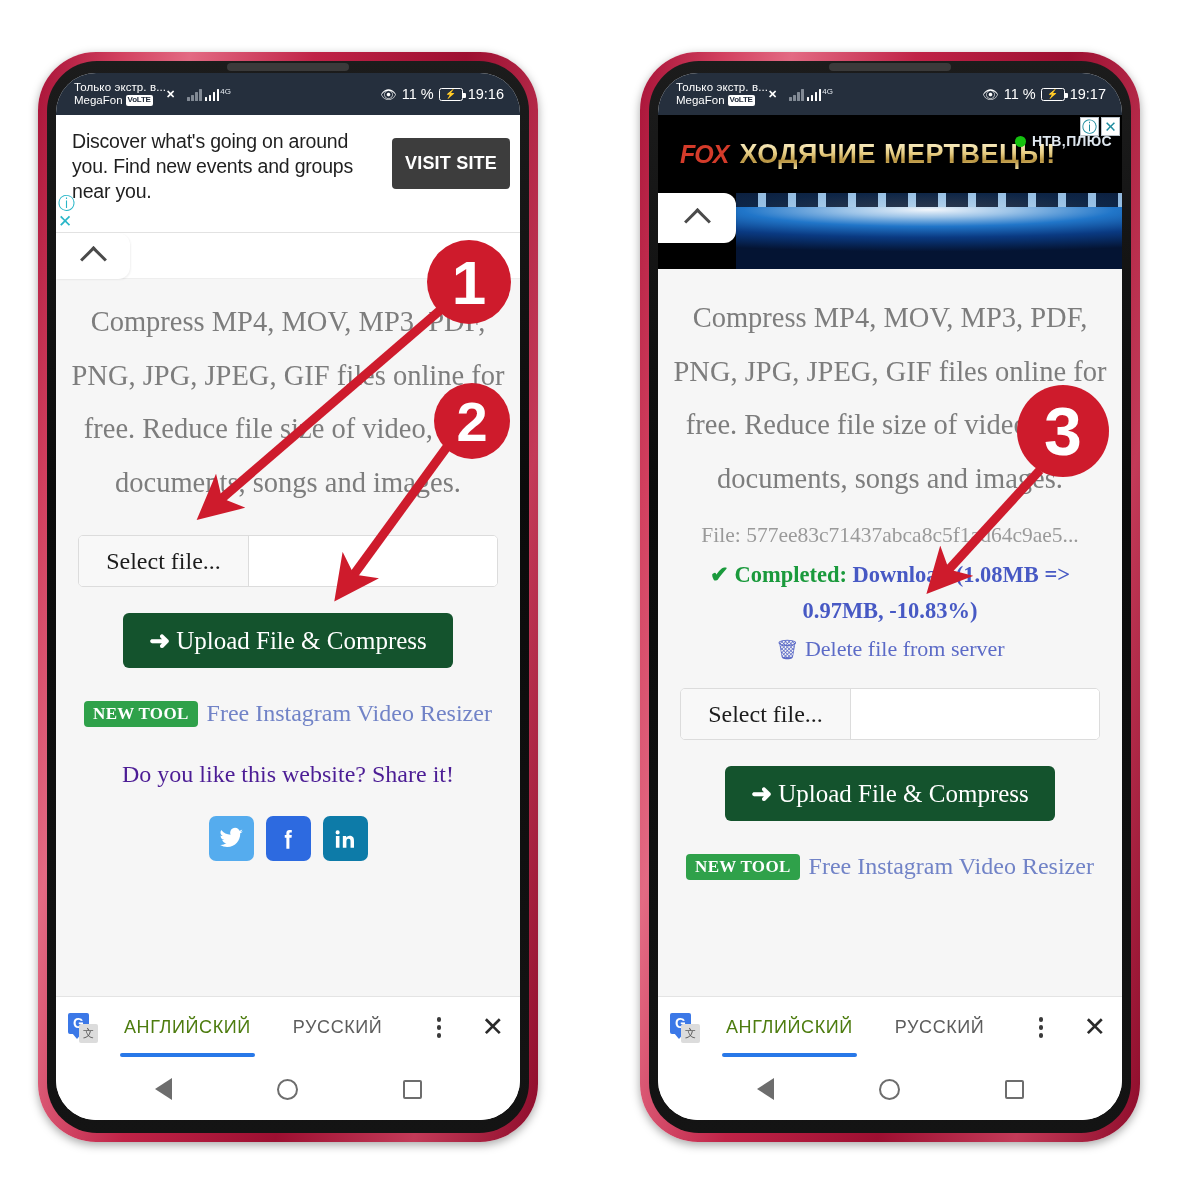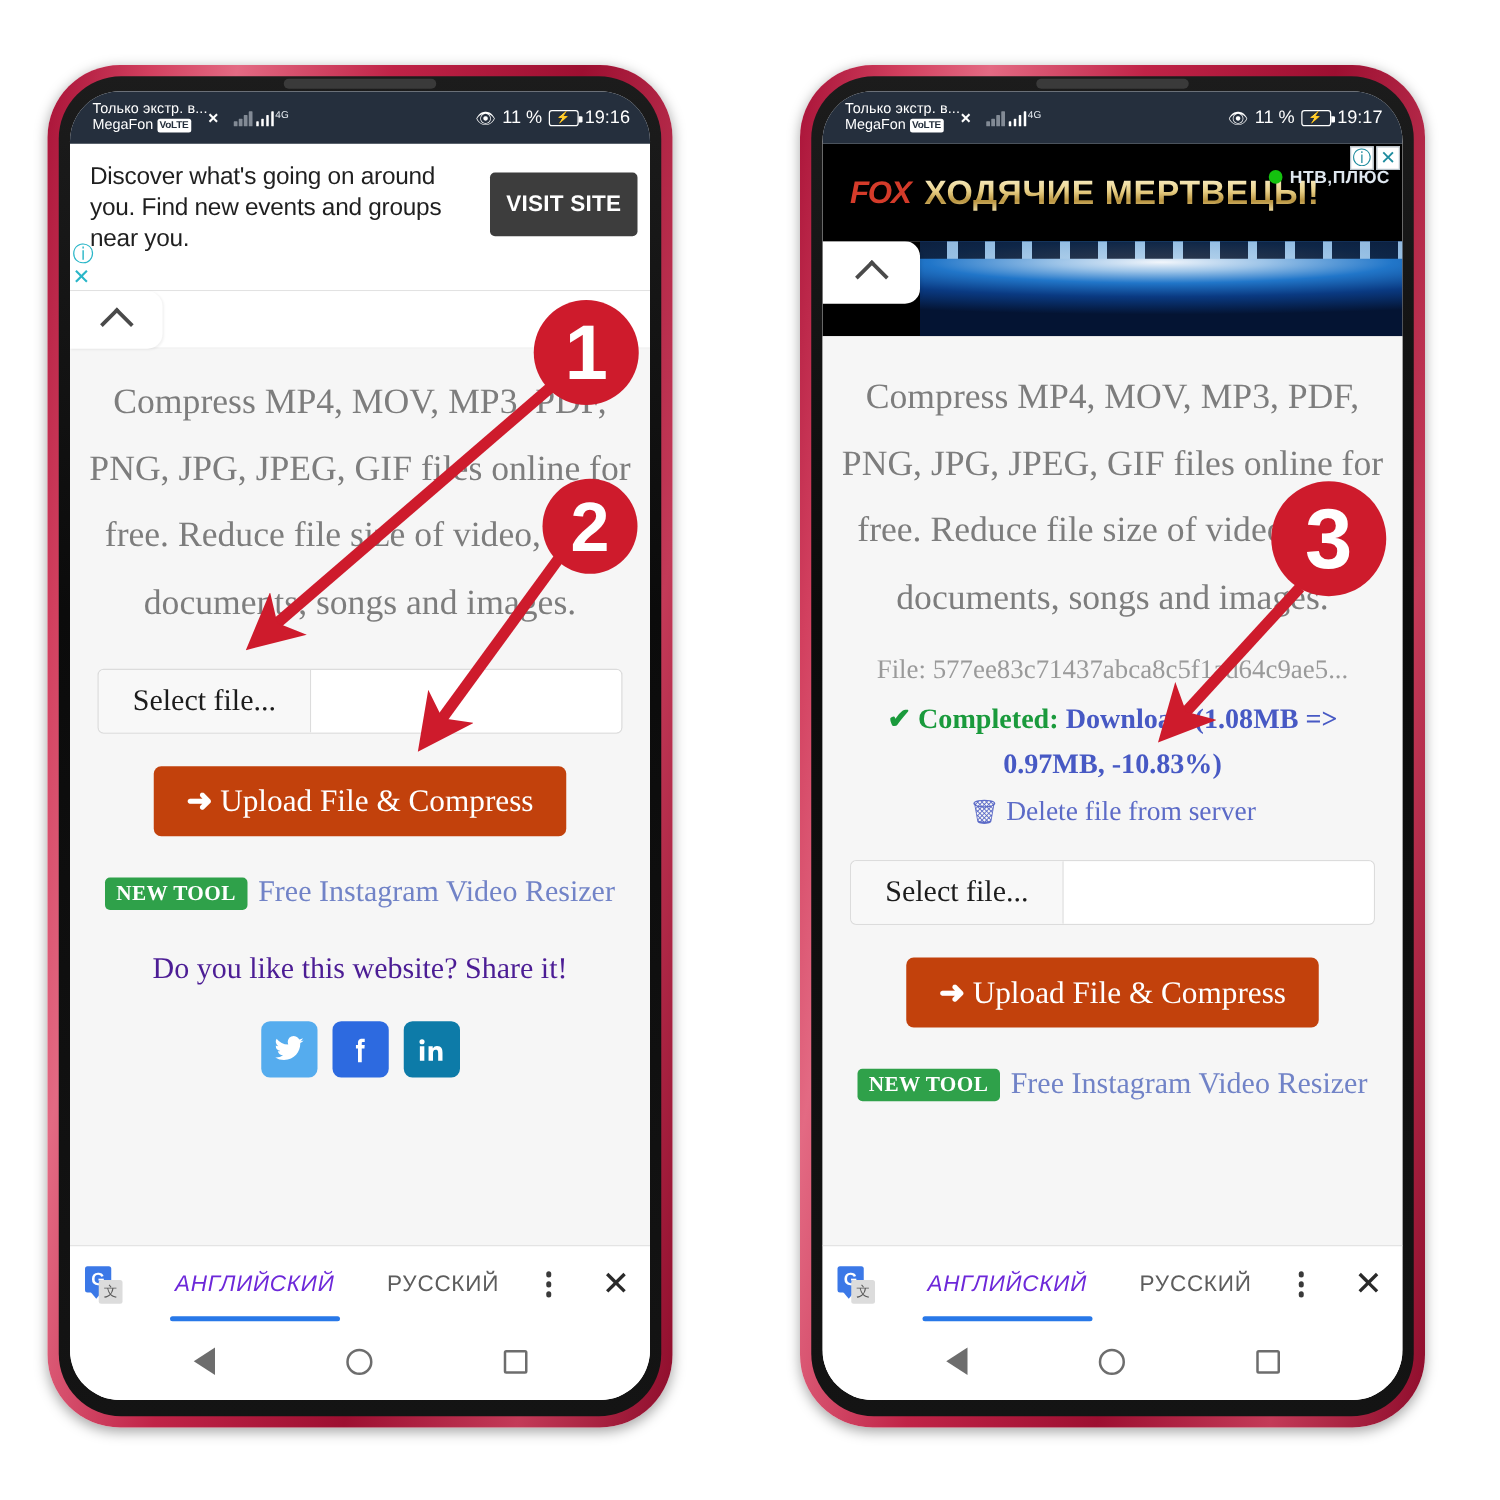--- a/index.html
+++ b/index.html
@@ -238,21 +238,21 @@
     border-right: 1px solid #dcdcdc;
     display: flex; align-items: center; justify-content: center;
     font-family: "Liberation Serif", serif;
     font-size: 24px; color: #1c1c1c;
     width: 170px; flex: 0 0 170px;
   }
   .file-field .input-part { flex: 1; background: #ffffff; }
 
   .upload-btn {
     display: block; margin: 26px auto 0 auto;
-    background: #c2410c;
+    background: #14532d;
     color: #ffffff;
     font-family: "Liberation Serif", serif;
     font-size: 25px;
     padding: 13px 26px;
     border-radius: 6px;
     border: none;
     white-space: nowrap;
   }
   .upload-btn .uarrow { font-weight: bold; margin-right: 6px; }
 
@@ -312,21 +312,21 @@
   }
   .gt-icon .sq2 {
     position: absolute; right: 0; bottom: 0; width: 19px; height: 19px;
     background: #dcdcdc; color: #5a5a5a; font-size: 11px;
     display: flex; align-items: center; justify-content: center; border-radius: 2px;
   }
   .tr-tab {
     font-size: 18px; letter-spacing: .6px; position: relative;
     padding: 0 4px; height: 62px; display: flex; align-items: center;
   }
-  .tr-tab.active { color: #6d28d9; margin-left: 38px; font-style: italic; }
+  .tr-tab.active { color: #4d7c0f; margin-left: 22px; }
   .tr-tab.inactive { color: #5d5d5d; margin-left: 34px; }
   .tr-tab.active:after {
     content: ''; position: absolute; left: 0; right: 0; bottom: 2px;
     height: 4px; background: #2878e8; border-radius: 2px;
   }
   .tr-dots {
     margin-left: auto; display: flex; flex-direction: column; gap: 3.5px;
     padding-right: 6px;
   }
   .tr-dots i { width: 4.5px; height: 4.5px; border-radius: 50%; background: #3a3a3a; display:block;}

